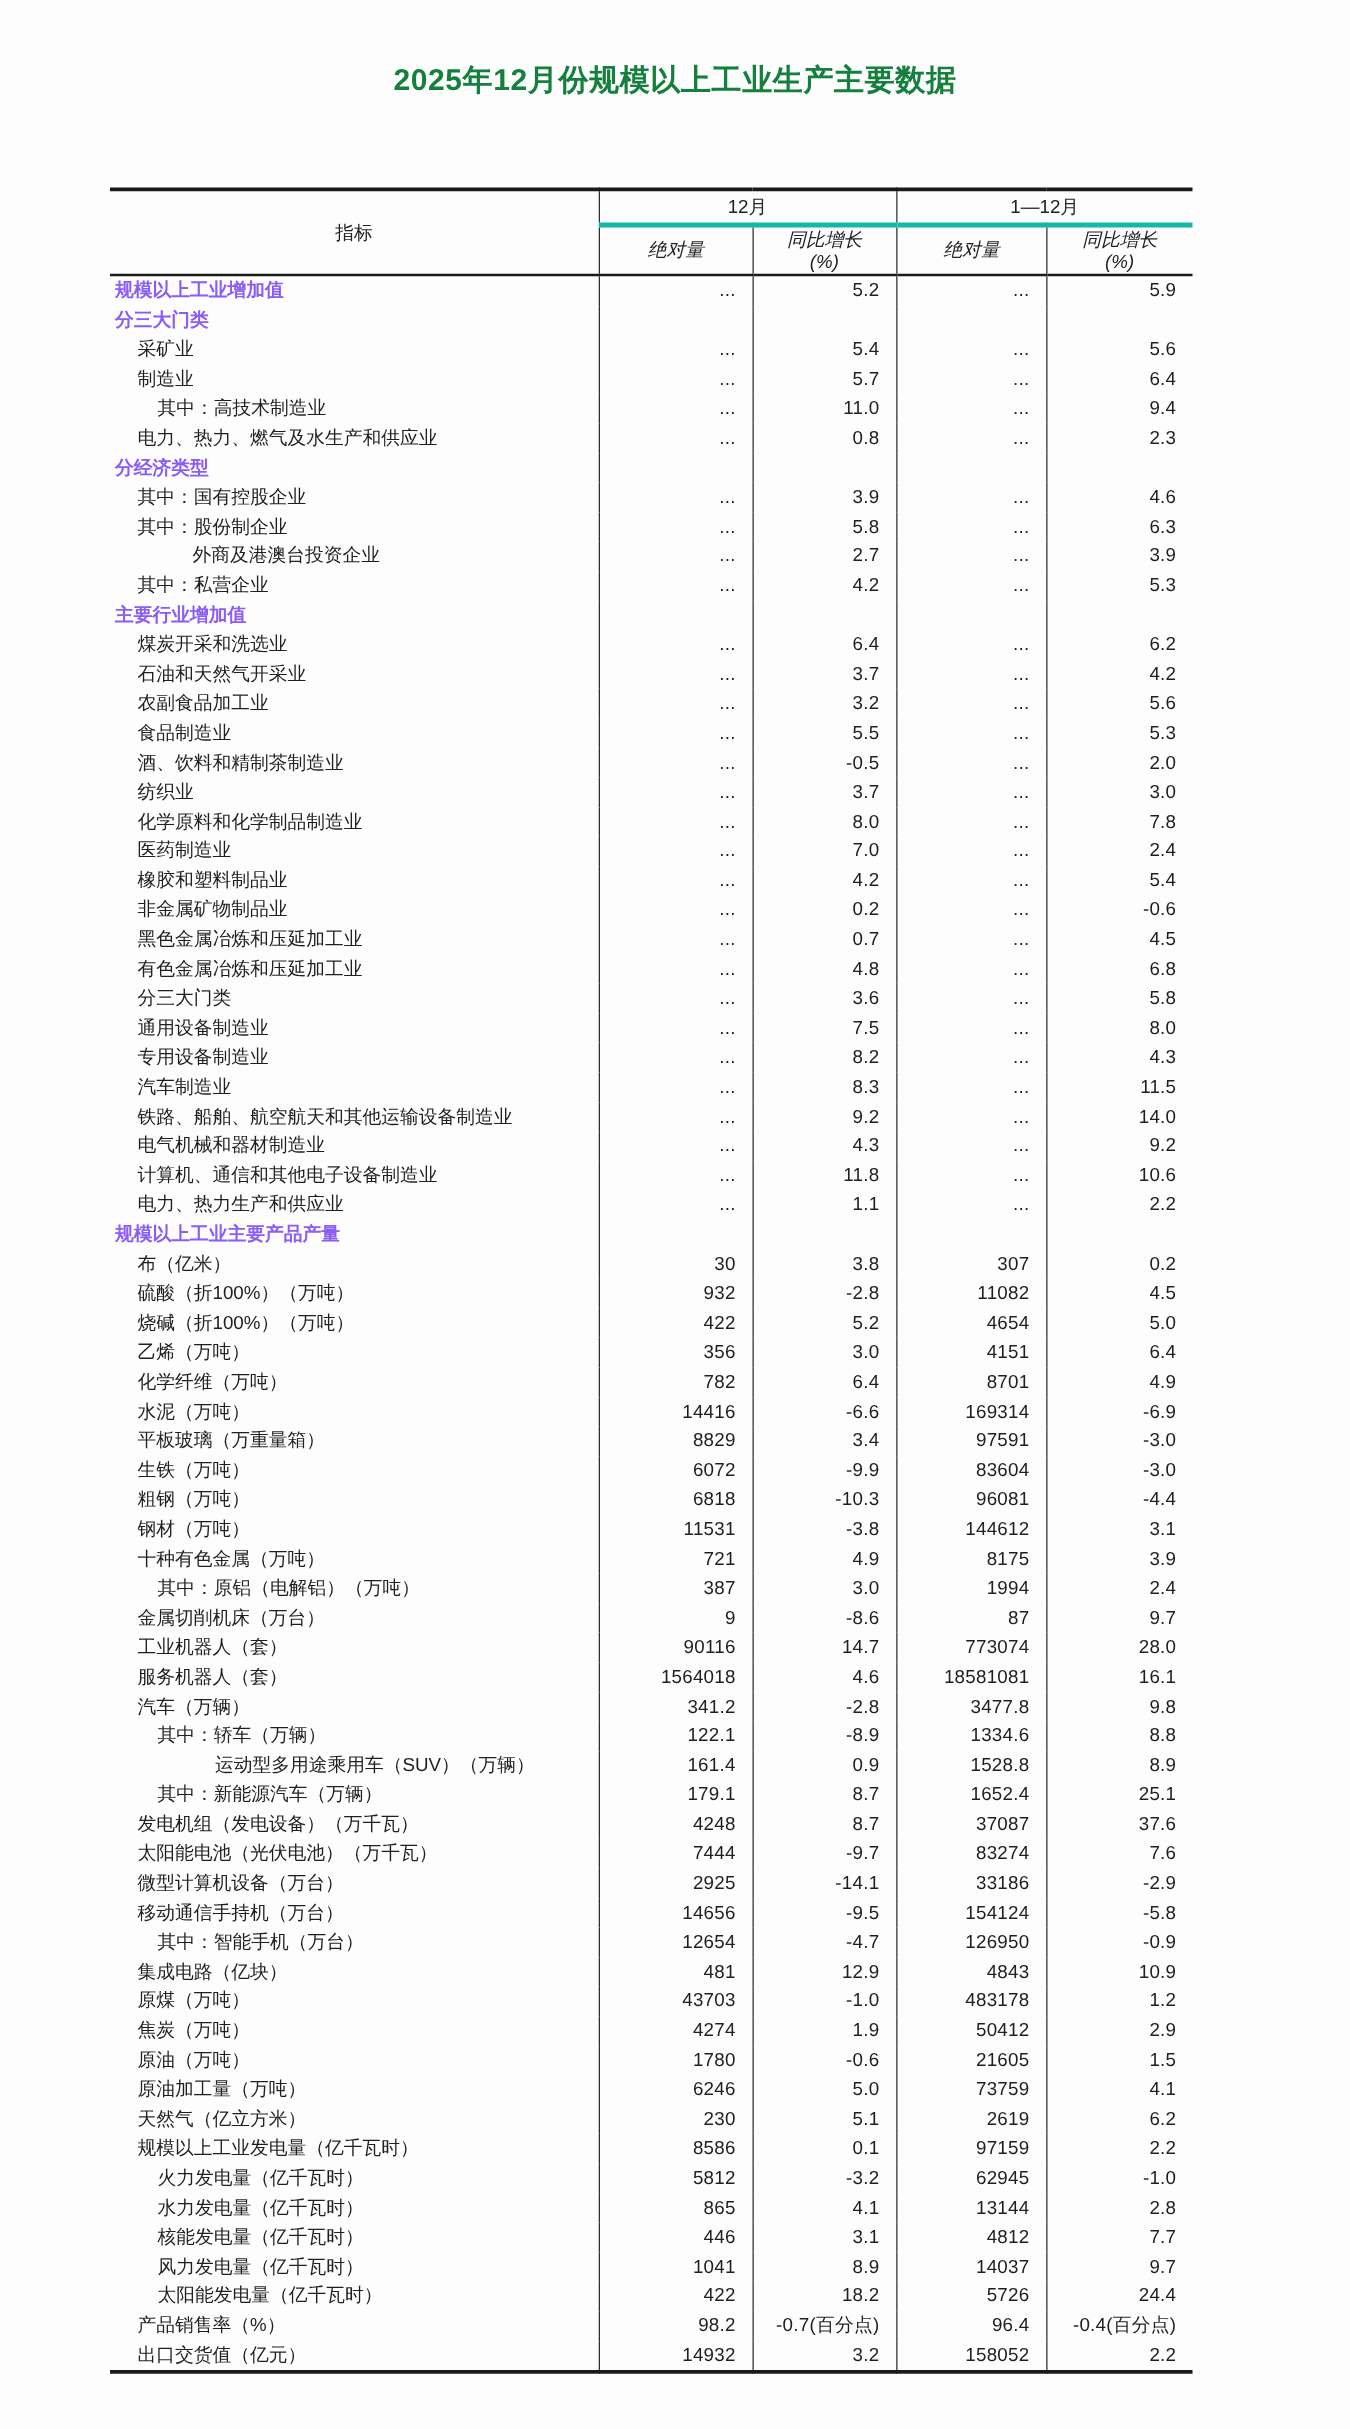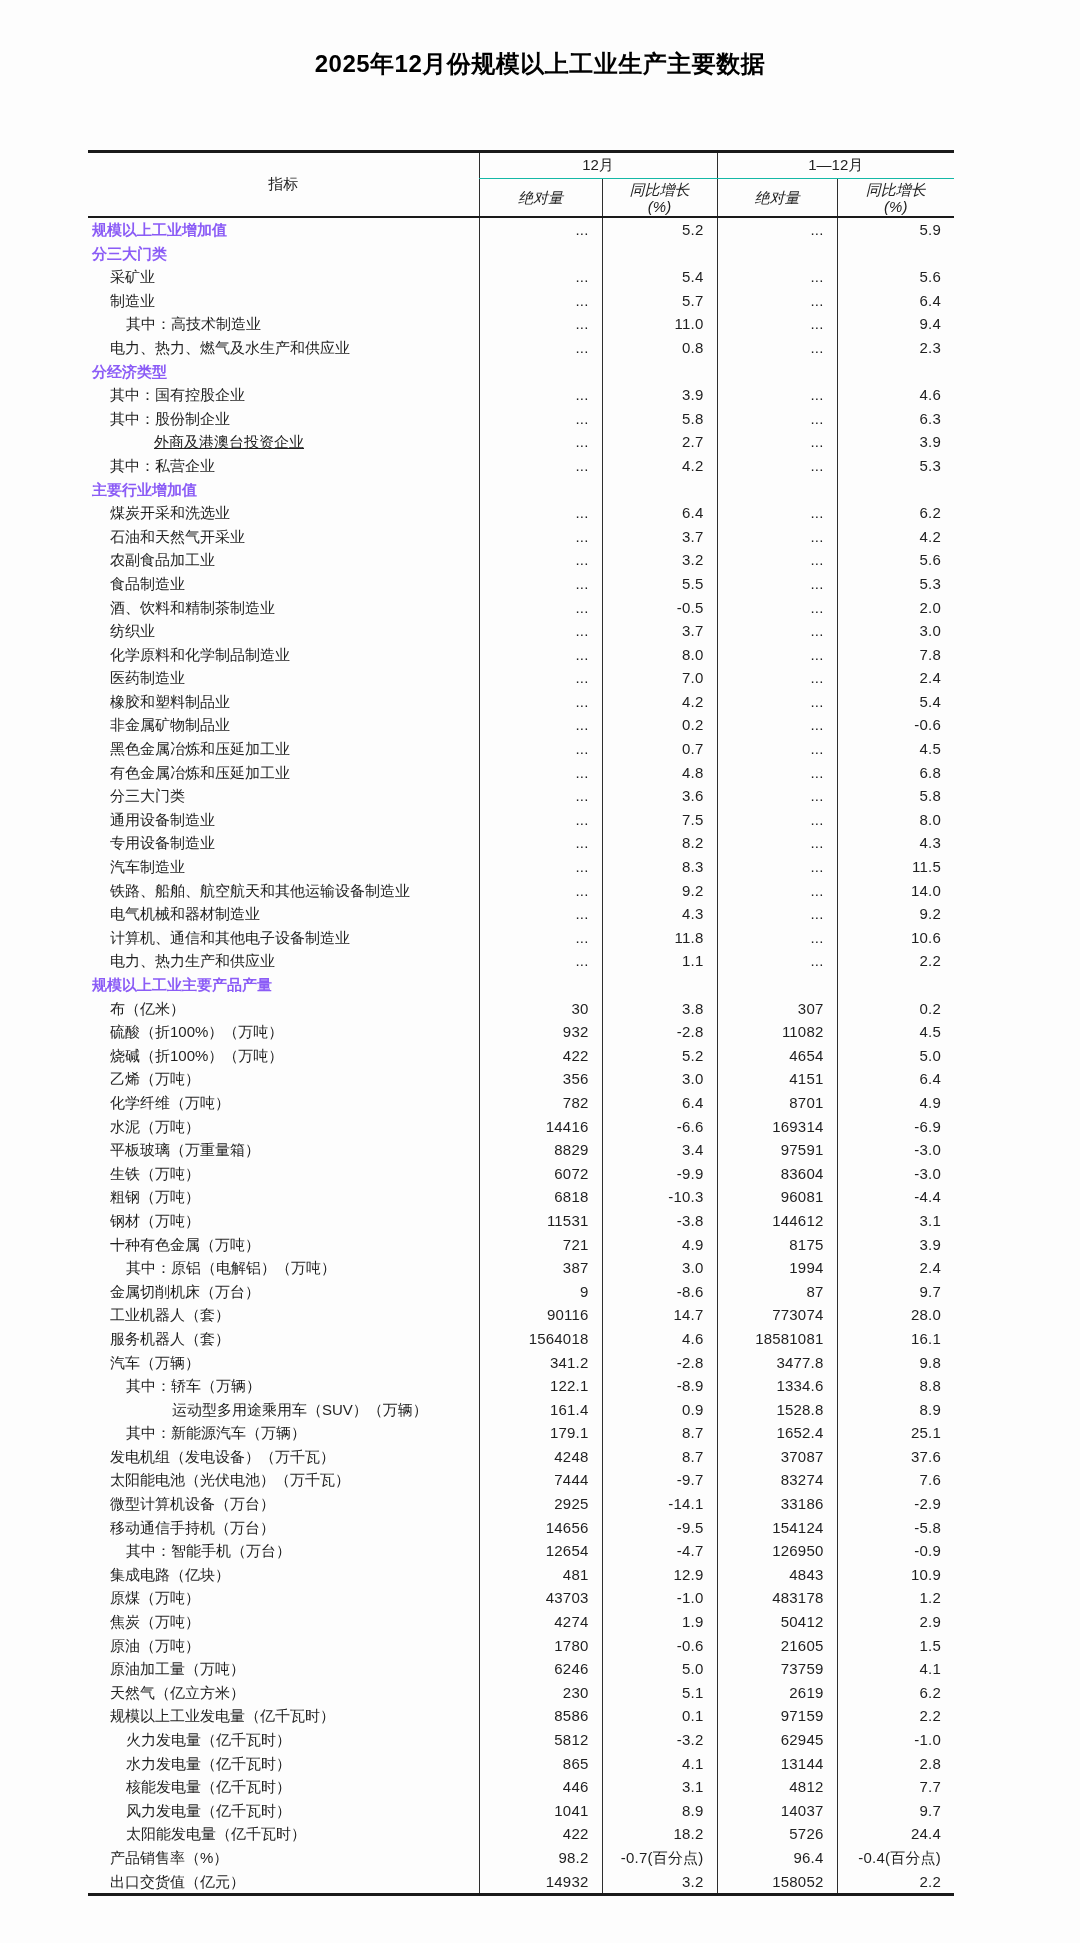--- a/index.html
+++ b/index.html
@@ -10,21 +10,21 @@
     font-family:"Liberation Sans","DejaVu Sans",sans-serif;
     position:relative;
     -webkit-font-smoothing:antialiased;
   }
   .page-title{
     padding-top:48px;
     text-align:center;
     font-size:24px;
     font-weight:700;
     letter-spacing:0.5px;
-    color:#000000;
+    color:#15803d;
   }
   .table-wrap{
     position:absolute;
     top:150px;
     left:88px;
   }
   table{
     border-collapse:collapse;
     table-layout:fixed;
     width:866px;
@@ -36,21 +36,21 @@
   thead th{
     font-weight:400;
     text-align:center;
     padding:0;
     vertical-align:middle;
     font-size:15px;
     color:#222;
   }
   th.group-cell{
     height:25px;
-    border-bottom:1px solid #14b8a6;
+    border-bottom:4px solid #14b8a6;
   }
   thead tr.subhead th{
     height:37px;
     line-height:17px;
     border-bottom:2px solid #1a1a1a;
     font-style:italic;
   }
   th.indicator-cell{
     border-bottom:2px solid #1a1a1a;
   }
@@ -66,21 +66,21 @@
   tbody td.val{
     text-align:right;
     padding-right:13px;
     border-left:1px solid #2e2e2e;
     font-size:15px;
     letter-spacing:0.2px;
   }
   .ind0{padding-left:4px;}
   .ind1{padding-left:22px;}
   .ind2{padding-left:38px;}
-  .ind3{padding-left:66px;text-decoration:underline;}
+  .ind3{padding-left:66px;}
   .ind4{padding-left:84px;}
   .bold{font-weight:700;color:#8b5cf6;}
 </style>
 </head>
 <body>
 
 <div class="page-title">2025年12月份规模以上工业生产主要数据</div>
 
 <div class="table-wrap">
   <table>

